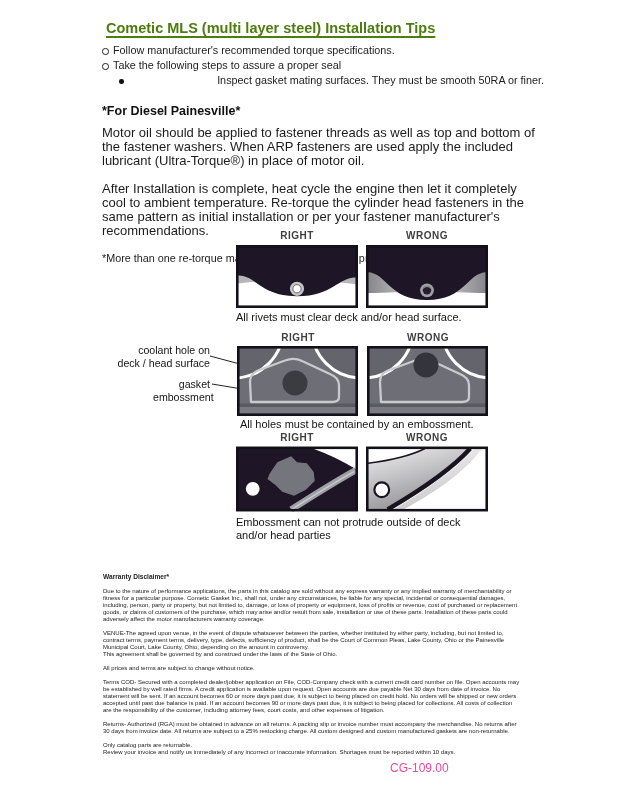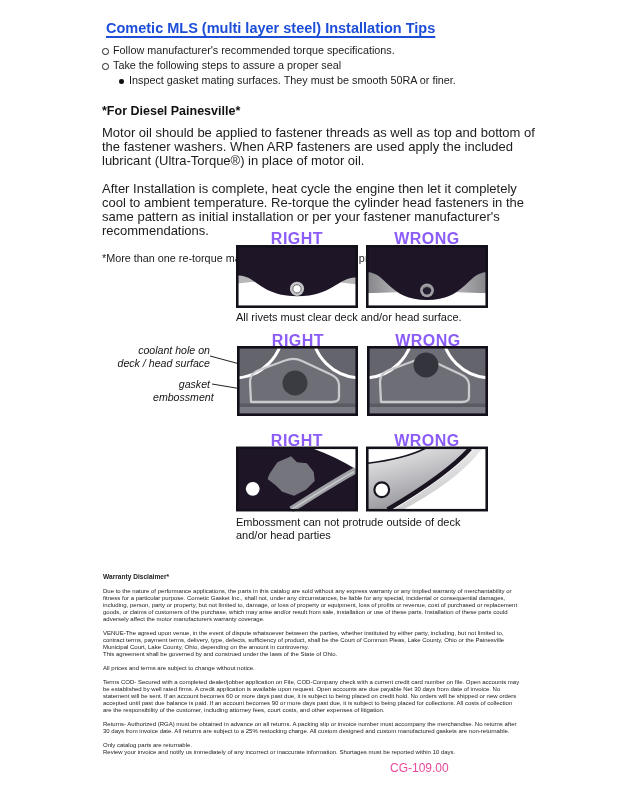--- a/index.html
+++ b/index.html
@@ -3,45 +3,45 @@
 <meta charset="utf-8">
 <style>
   html,body{margin:0;padding:0;background:#fff;}
   .page{
     position:relative;width:618px;height:800px;background:#ffffff;
     font-family:"Liberation Sans",sans-serif;color:#1c1c1c;overflow:hidden;
   }
   
   .content{position:absolute;left:102px;top:20px;width:442px;}
   .doc-title{
-    font-size:14.5px;font-weight:bold;margin:0 0 7px 4px;color:#1d4ed8;
+    font-size:14.5px;font-weight:bold;margin:0 0 7px 4px;color:#4d7c0f;
     text-decoration:underline;text-underline-offset:3px;text-decoration-thickness:1.5px;
   }
   .tip-line{position:relative;font-size:10.8px;line-height:15.2px;padding-left:11px;}
   .tip-line .odot{
     position:absolute;left:0;top:5px;width:4.5px;height:4.5px;border:1.1px solid #222;
     border-radius:50%;background:#fff;display:inline-block;
   }
-  .subtip-line{position:relative;font-size:10.8px;line-height:15.2px;padding-left:10px;margin-left:17px;}
+  .subtip-line{position:relative;font-size:10.8px;line-height:15.2px;padding-left:10px;margin-left:17px;text-align:right;}
   .subtip-line .fdot{
     position:absolute;left:0;top:6px;width:4.5px;height:4.5px;border-radius:50%;
     background:#111;display:inline-block;
   }
   .diesel-heading{font-size:12.5px;font-weight:bold;margin:15px 0 0 0;color:#111;}
   .body-para{font-size:13px;line-height:14.3px;margin:8px 0 0 0;}
   .para-gap{margin-top:13px;}
   .note-line{font-size:10.8px;margin-top:13px;}
   
-  .dg-header{position:absolute;width:122px;text-align:center;font-size:16px;
-    font-weight:600;letter-spacing:.5px;color:#8b5cf6;text-decoration:underline;}
+  .dg-header{position:absolute;width:122px;text-align:center;font-size:10px;
+    font-weight:600;letter-spacing:.5px;color:#404040;}
   .dg-box{position:absolute;width:122px;}
   .dg-box svg{display:block;}
   .dg-caption{position:absolute;font-size:11px;color:#151515;}
   .side-labels{position:absolute;left:112px;top:344px;width:98px;text-align:right;
-    font-size:10.6px;line-height:12.5px;color:#151515;font-style:italic;}
+    font-size:10.6px;line-height:12.5px;color:#151515;}
   .side-label-2{margin-top:9px;margin-left:41px;}
   .leader-svg{position:absolute;left:205px;top:350px;}
   
   .disclaimer{position:absolute;left:103px;top:573px;width:419px;color:#222;}
   .disclaimer h3{font-size:6.6px;margin:0 0 8px 0;font-weight:bold;}
   .disclaimer p{font-size:6px;line-height:7px;margin:0 0 7px 0;}
   .disclaimer p.tight{margin:0;}
   .page-number{position:absolute;left:390px;top:761px;font-size:12px;color:#ec4899;}
 </style>
 </head>
@@ -142,20 +142,21 @@
       <rect x="2" y="2" width="117" height="66" fill="#6e6e76"></rect>
       <rect x="2" y="57.5" width="117" height="3.5" fill="#5a5a62"></rect>
       <rect x="2" y="61" width="117" height="7" fill="#7a7a82"></rect>
       <circle cx="-3" cy="-17" r="49" fill="#64646c" stroke="#ffffff" stroke-width="3"></circle>
       <circle cx="124" cy="-17" r="49" fill="#64646c" stroke="#ffffff" stroke-width="3"></circle>
       <path d="M20,56 L14,56 L13,36 C13,30 16,26.5 21,24.5 L48,14.5 C53,12.5 60,12.5 65,15 L93,28 C99,30.5 102,34 102,39 L102,51 C102,55 99,56 95,56 Z" fill="none" stroke="#c9c9ce" stroke-width="2.3" stroke-linejoin="round"></path>
       <circle cx="59" cy="19" r="12.5" fill="#34343c"></circle>
       <rect x="1.3" y="1.3" width="118.4" height="67.4" fill="none" stroke="#131019" stroke-width="2.6"></rect>
     </svg>
   </div>
+  <div class="dg-caption" style="left:240px;top:418px;">All holes must be contained by an embossment.</div>
 
   <div class="dg-header" style="left:236px;top:432px;">RIGHT</div>
   <div class="dg-header" style="left:366px;top:432px;">WRONG</div>
 
   <div class="dg-box" style="left:236px;top:446px;">
     <svg width="122" height="66" viewBox="0 0 124 66">
       <rect x="2" y="2" width="120" height="62" fill="#1e1627"></rect>
       <path d="M78,2 C94,8 109,15 122,23 L122,2 Z" fill="#ffffff"></path>
       <path d="M56,64 C80,49 100,36 122,24" stroke="#9fa0a5" stroke-width="6.5" fill="none"></path>
       <path d="M54,65.5 C78,50.5 98,37.5 120,25.5" stroke="#c9cbcf" stroke-width="1.4" fill="none"></path>

